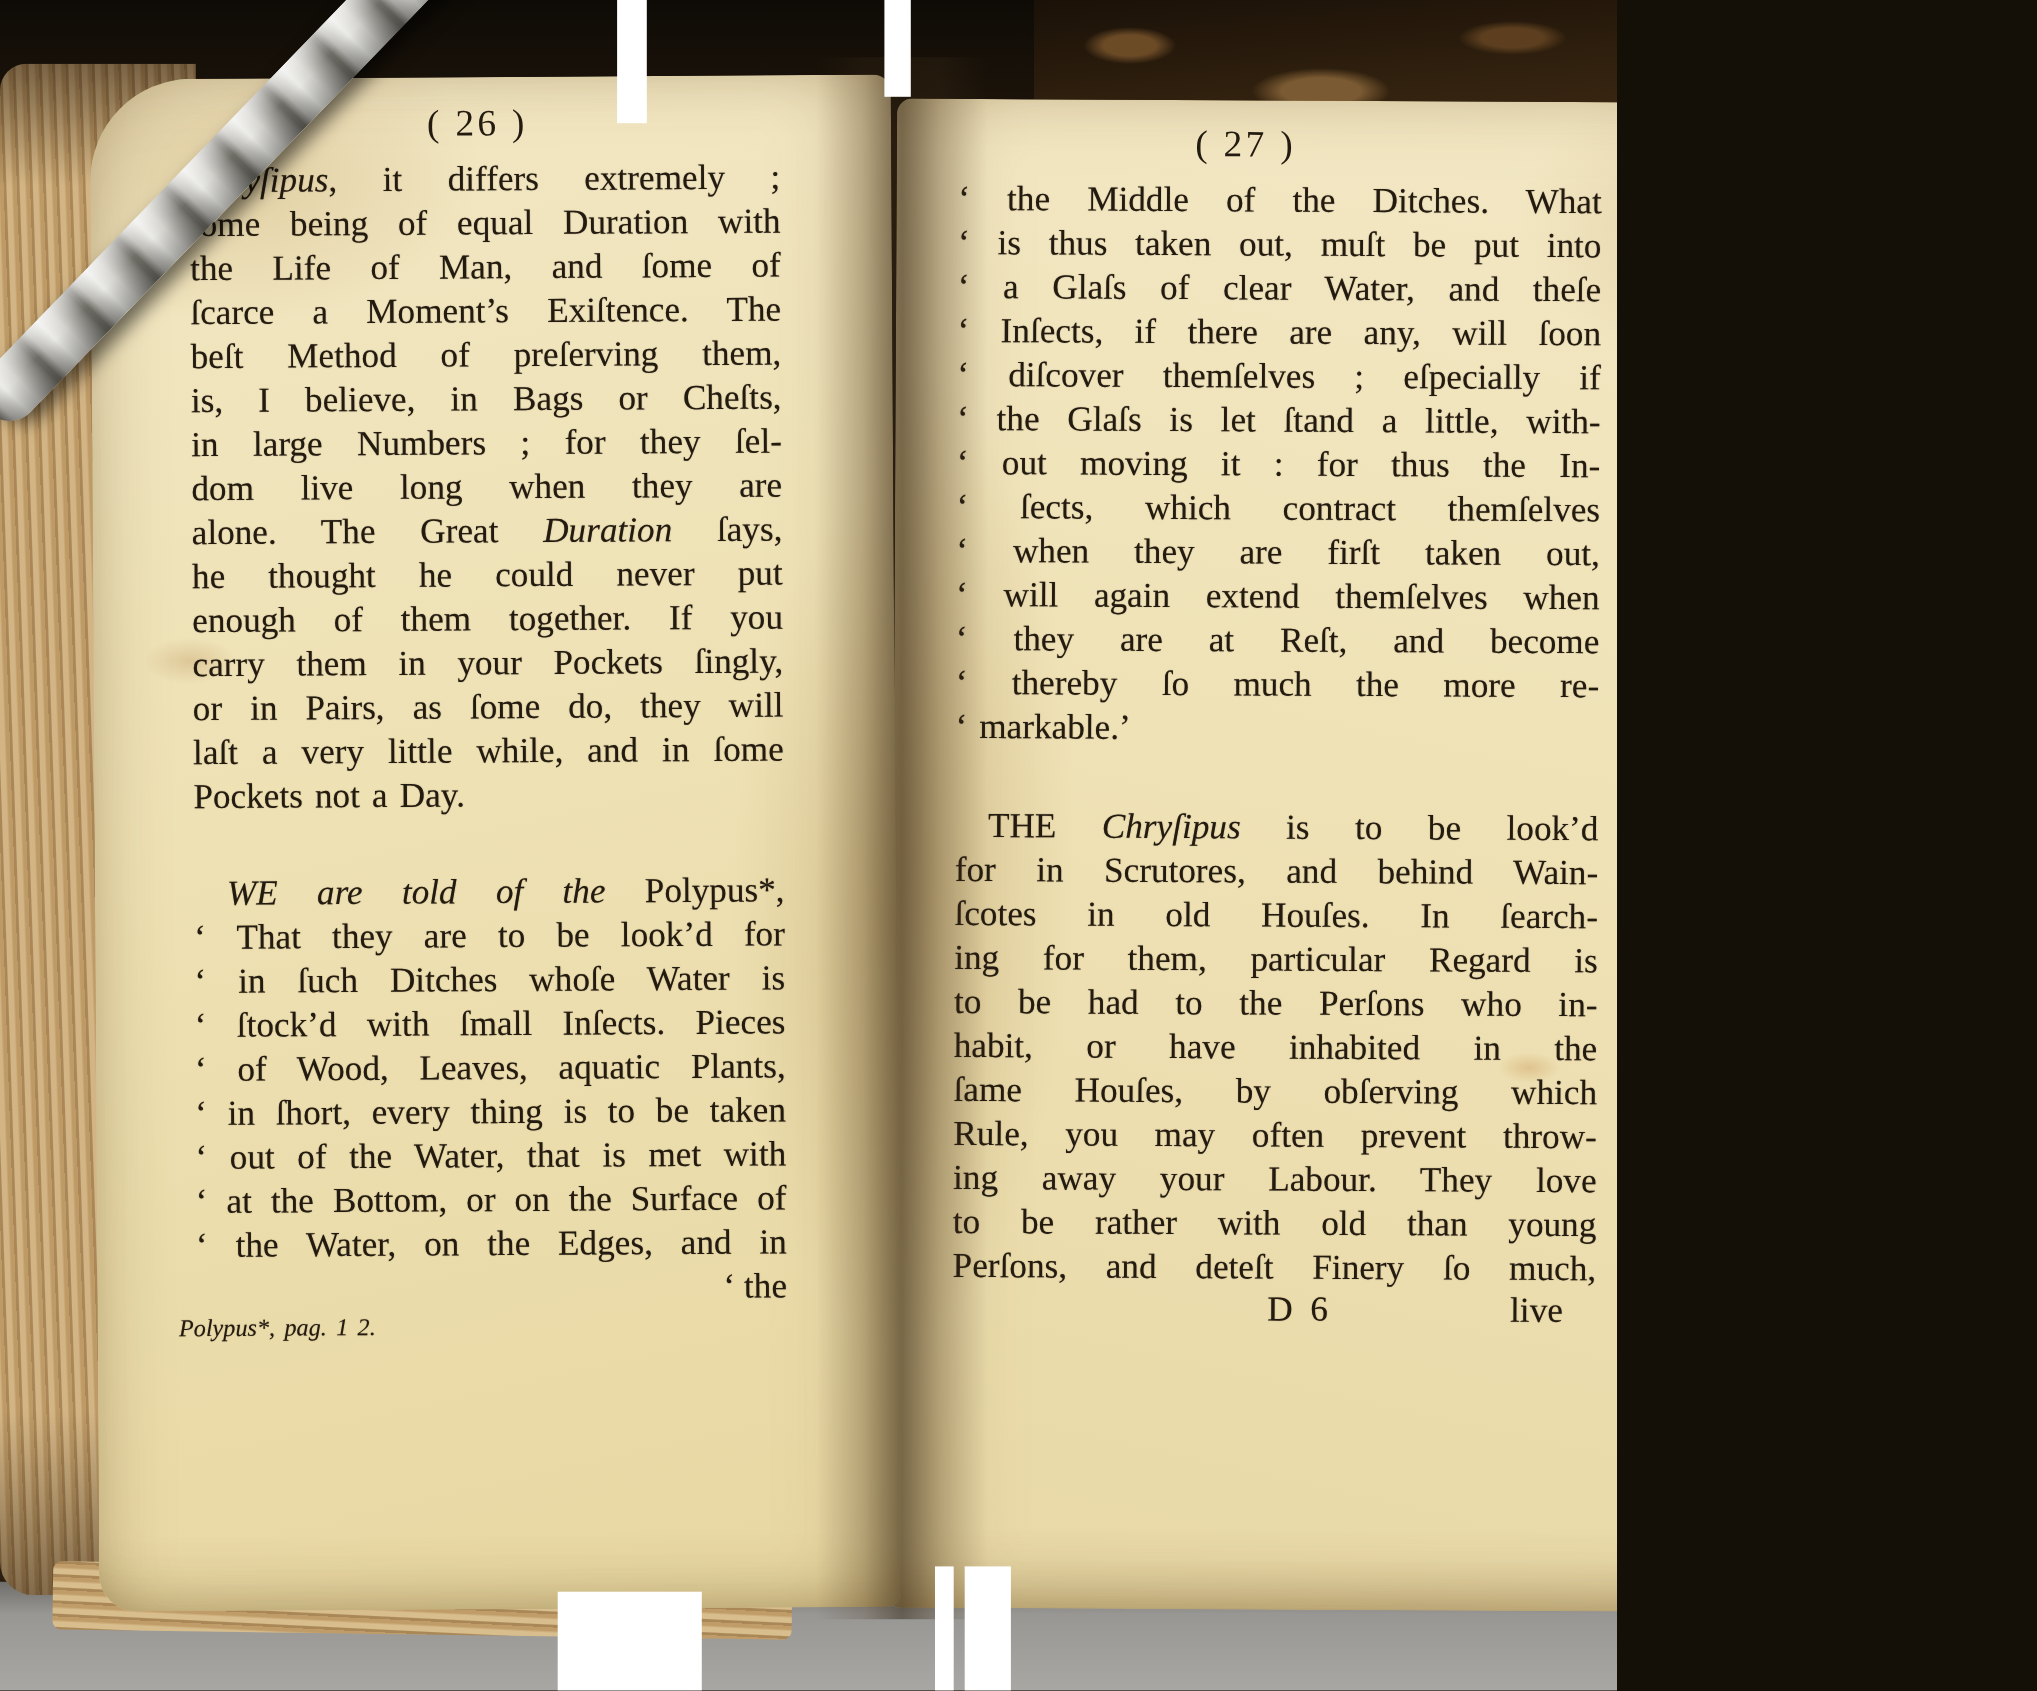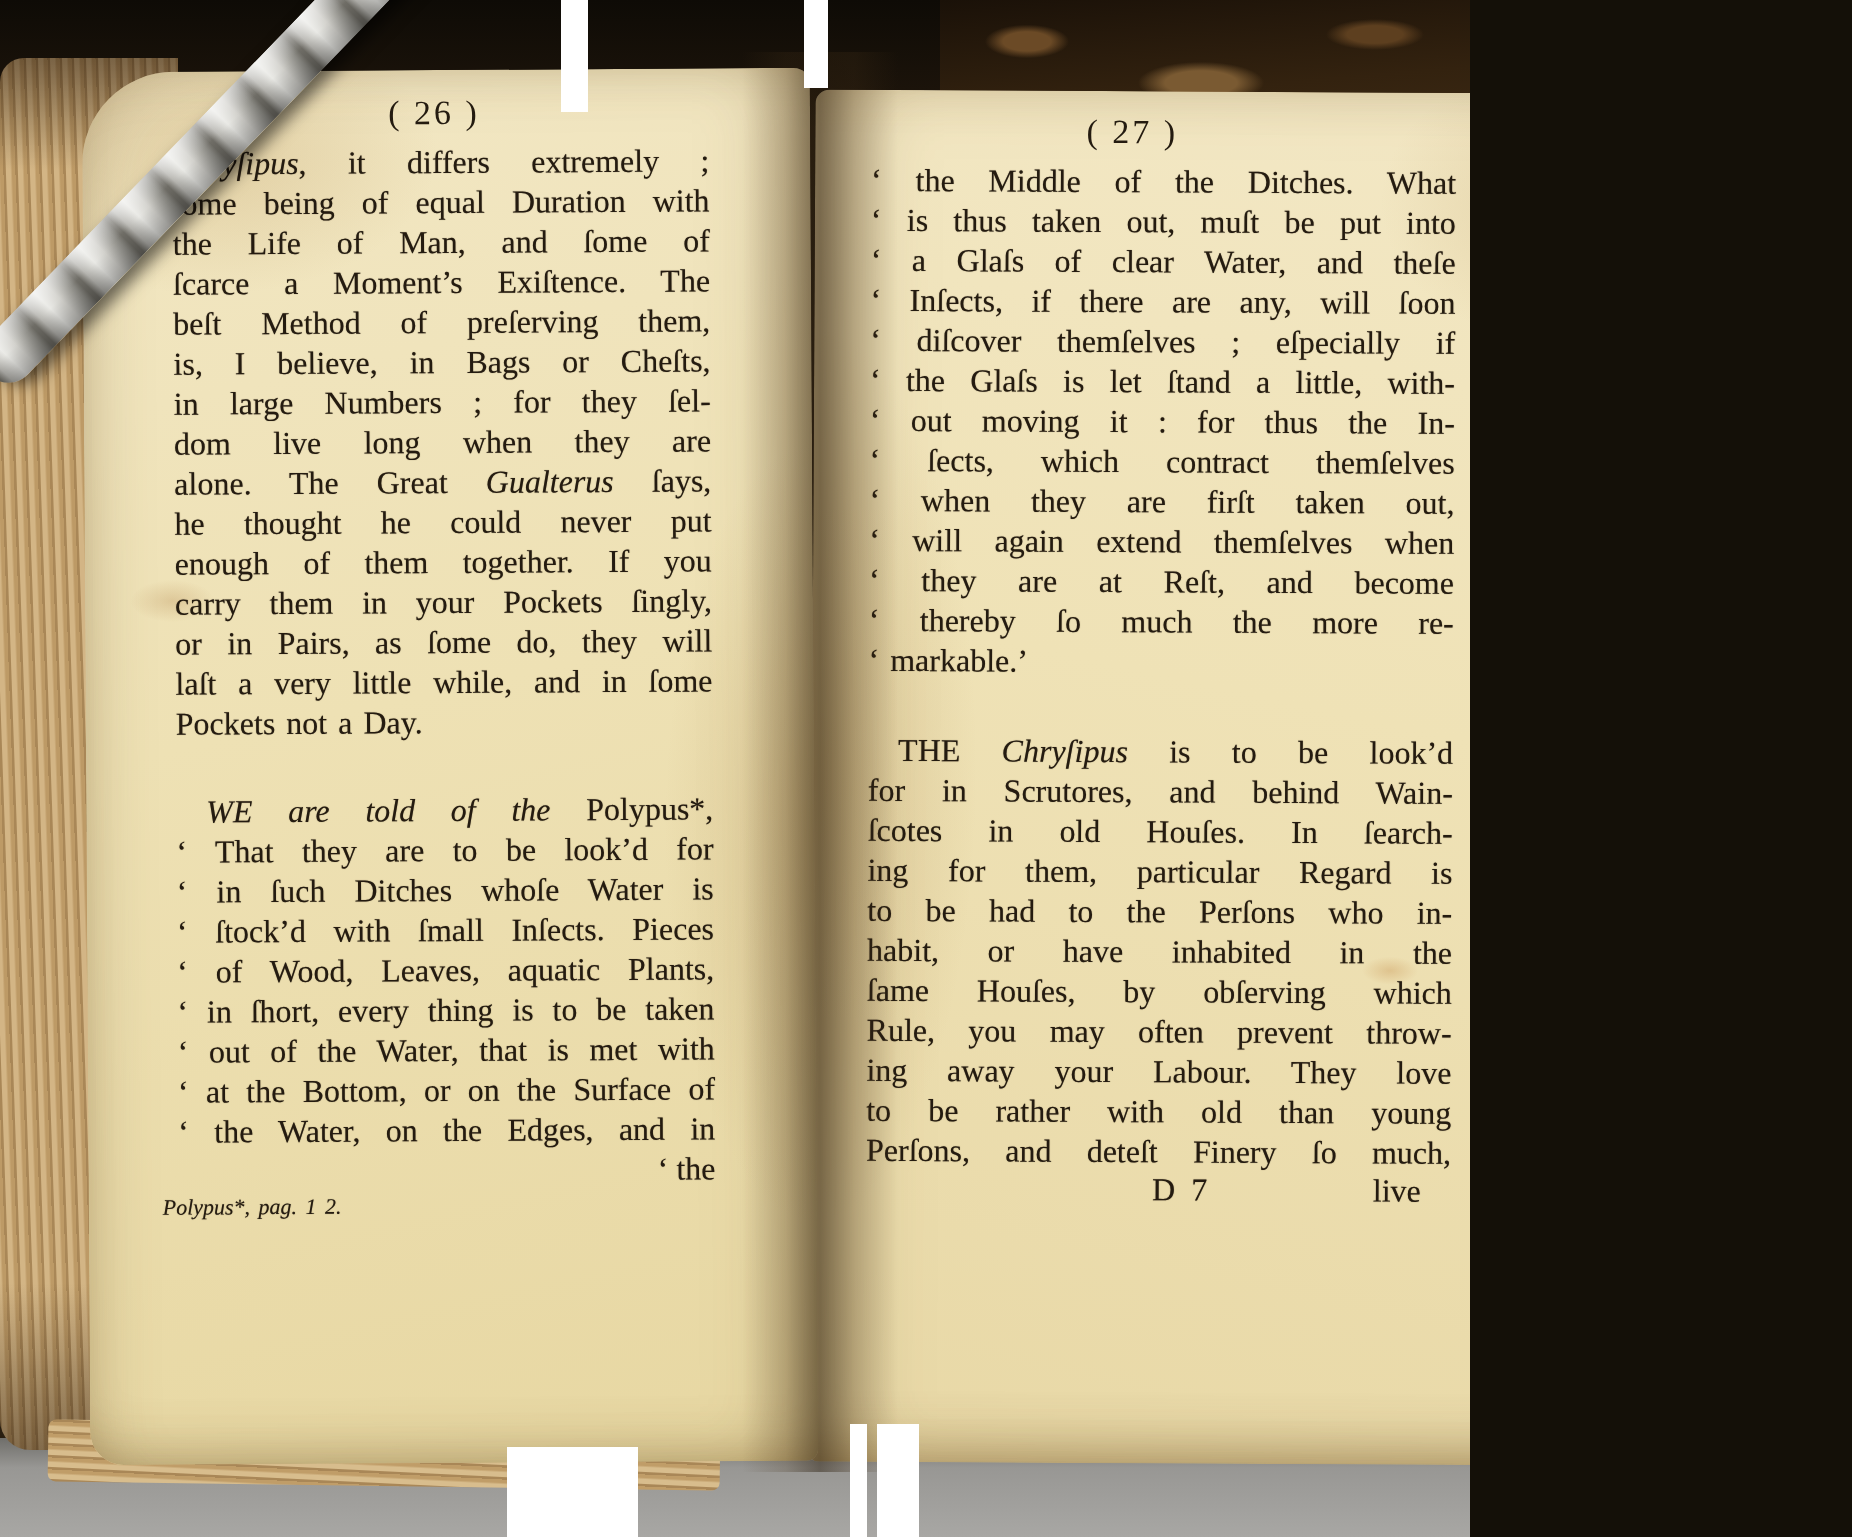--- a/index.html
+++ b/index.html
@@ -138,21 +138,21 @@
     <div class="col">
       <div class="para pl-p1 end-short">
           <div class="line"><i>Chryſipus</i>, it differs extremely ;</div>
           <div class="line">ſome being of equal Duration with</div>
           <div class="line">the Life of Man, and ſome of</div>
           <div class="line">ſcarce a Moment’s Exiſtence. The</div>
           <div class="line">beſt Method of preſerving them,</div>
           <div class="line">is, I believe, in Bags or Cheſts,</div>
           <div class="line">in large Numbers ; for they ſel-</div>
           <div class="line">dom live long when they are</div>
-          <div class="line">alone. The Great <i>Gualterus</i> ſays,</div>
+          <div class="line">alone. The Great <i>Duration</i> ſays,</div>
           <div class="line">he thought he could never put</div>
           <div class="line">enough of them together. If you</div>
           <div class="line">carry them in your Pockets ſingly,</div>
           <div class="line">or in Pairs, as ſome do, they will</div>
           <div class="line">laſt a very little while, and in ſome</div>
           <div class="line">Pockets not a Day.</div>
         </div>
       <div class="para pl-p2 indent">
           <div class="line"><i> WE are told of the </i>Polypus*,</div>
           <div class="line">‘ That they are to be look’d for</div>
@@ -197,21 +197,21 @@
           <div class="line">to be had to the Perſons who in-</div>
           <div class="line">habit, or have inhabited in the</div>
           <div class="line">ſame Houſes, by obſerving which</div>
           <div class="line">Rule, you may often prevent throw-</div>
           <div class="line">ing away your Labour. They love</div>
           <div class="line">to be rather with old than young</div>
           <div class="line">Perſons, and deteſt Finery ſo much,</div>
         </div>
     </div>
     <div class="sig-row">
-      <span class="signature">D 7</span>
+      <span class="signature">D 6</span>
       <span class="sig-catchword">live</span>
     </div>
   </div>
 
   <div class="gutter-shadow"></div>
   <div class="board-bottom"></div>
   <div class="cord"></div>
 
   <div class="artifact ws-top-1"></div>
   <div class="artifact ws-top-2"></div>

